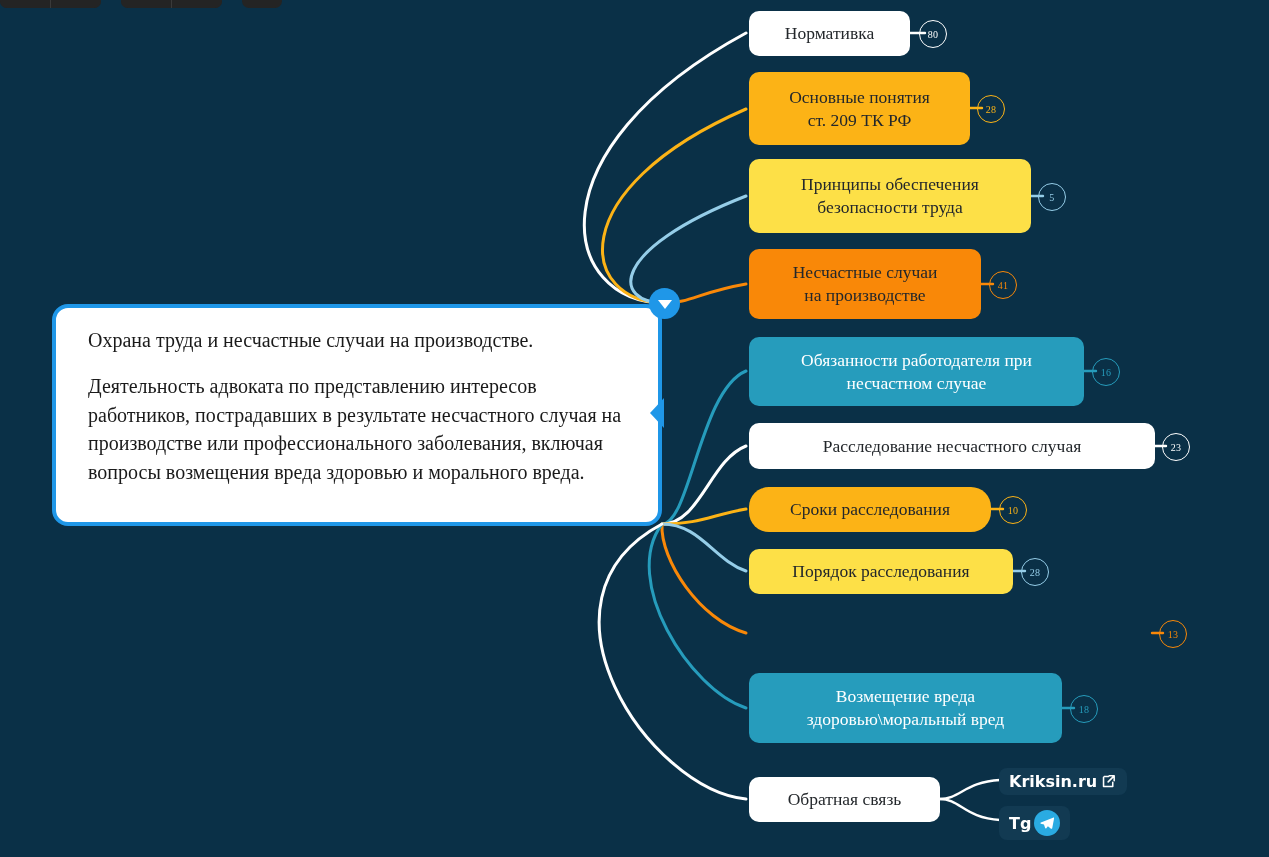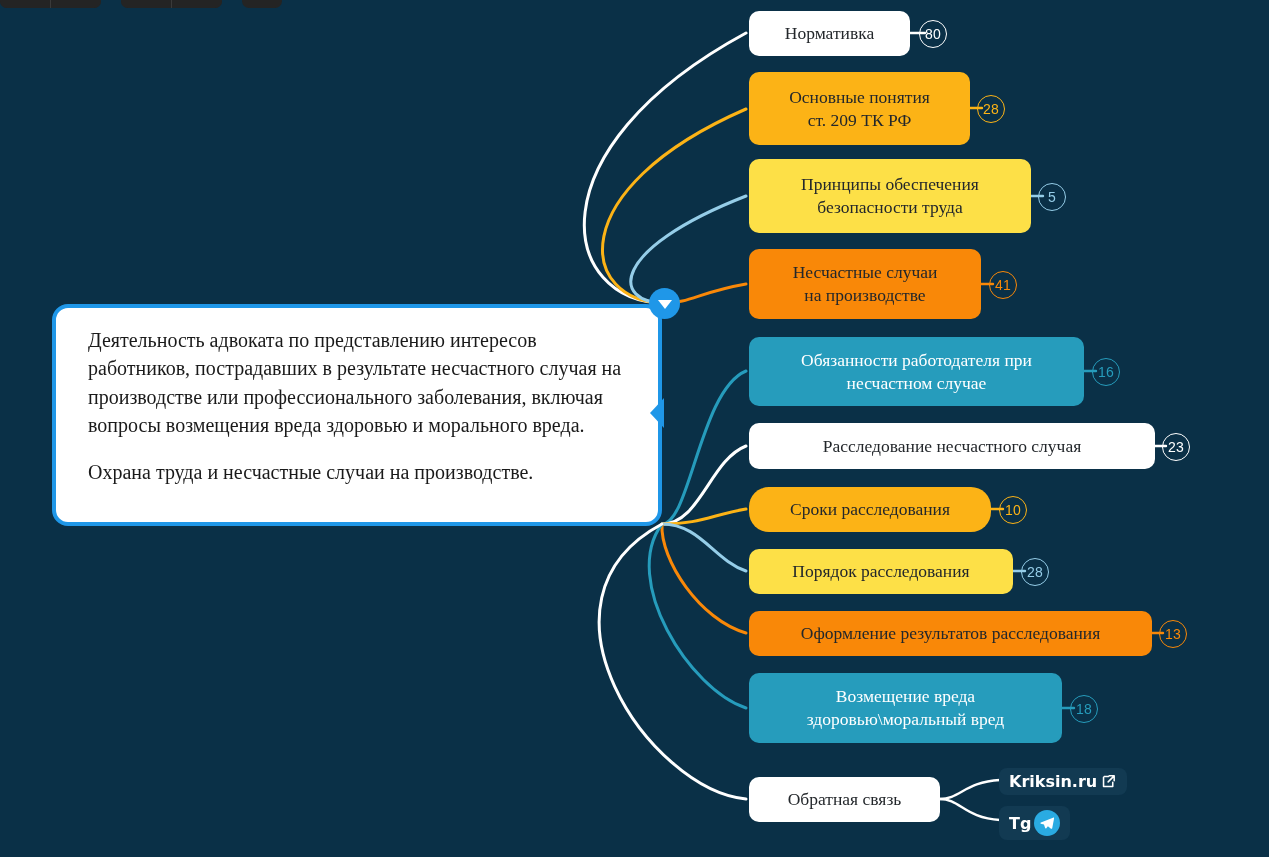--- a/index.html
+++ b/index.html
@@ -56,21 +56,21 @@
   .node.amber{background:#fcb316;}
   .node.lightblue{background:#fde047;}
   .node.orange{background:#f98808;}
   .node.teal{background:#269cbc;}
 
   
   .badge{
     position:absolute;width:26px;height:26px;border-radius:50%;
     border:1.6px solid #ffffff;background:transparent;color:#ffffff;
     display:flex;align-items:center;justify-content:center;
-    font-family:Liberation Sans, sans-serif;font-size:14px;letter-spacing:.3px;
+    font-family:Liberation Serif, serif;font-size:10px;letter-spacing:.3px;
     z-index:13;
   }
   .badge.amber{border-color:#fcb316;color:#fcb316;}
   .badge.lightblue{border-color:#95cde8;color:#95cde8;}
   .badge.orange{border-color:#f98808;color:#f98808;}
   .badge.teal{border-color:#269cbc;color:#269cbc;}
   .badge.white{border-color:#ffffff;color:#ffffff;}
 
   
   .leaf{
@@ -124,22 +124,22 @@
     <div class="tb-group">
       <div class="tb-btn"></div>
       <div class="tb-btn"></div>
     </div>
     <div class="tb-group single">
       <div class="tb-btn"></div>
     </div>
   </div>
 
   <div class="center-node">
+    <p>Охрана труда и несчастные случаи на производстве.</p>
     <p>Деятельность адвоката по представлению интересов работников, пострадавших в результате несчастного случая на производстве или профессионального заболевания, включая вопросы возмещения вреда здоровью и морального вреда.</p>
-    <p>Охрана труда и несчастные случаи на производстве.</p>
   </div>
   <div class="edge-pointer"></div>
   <div class="collapse-toggle">
     <span class="tri"></span>
   </div>
 
   <div class="node white" style="left:749px;top:11px;width:161px;height:45px;">
     <span>Нормативка</span>
   </div>
   <div class="badge white" style="left:919px;top:20px;">80</div>
@@ -176,23 +176,20 @@
   <div class="node amber" style="left:749px;top:487px;width:242px;height:45px;border-radius:20px;">
     <span>Сроки расследования</span>
   </div>
   <div class="badge amber" style="left:999px;top:496px;">10</div>
 
   <div class="node lightblue" style="left:749px;top:549px;width:264px;height:45px;">
     <span>Порядок расследования</span>
   </div>
   <div class="badge lightblue" style="left:1021px;top:558px;">28</div>
 
-  <div class="node orange" style="left:749px;top:611px;width:403px;height:45px;">
-    <span>Оформление результатов расследования</span>
-  </div>
   <div class="badge orange" style="left:1159px;top:620px;">13</div>
 
   <div class="node teal" style="left:749px;top:673px;flex-direction:column;width:313px;height:70px;color:#ffffff;">
     <span>Возмещение вреда</span>
     <span>здоровью\моральный вред</span>
   </div>
   <div class="badge teal" style="left:1070px;top:695px;">18</div>
 
   <div class="node white" style="left:749px;top:777px;width:191px;height:45px;">
     <span>Обратная связь</span>

